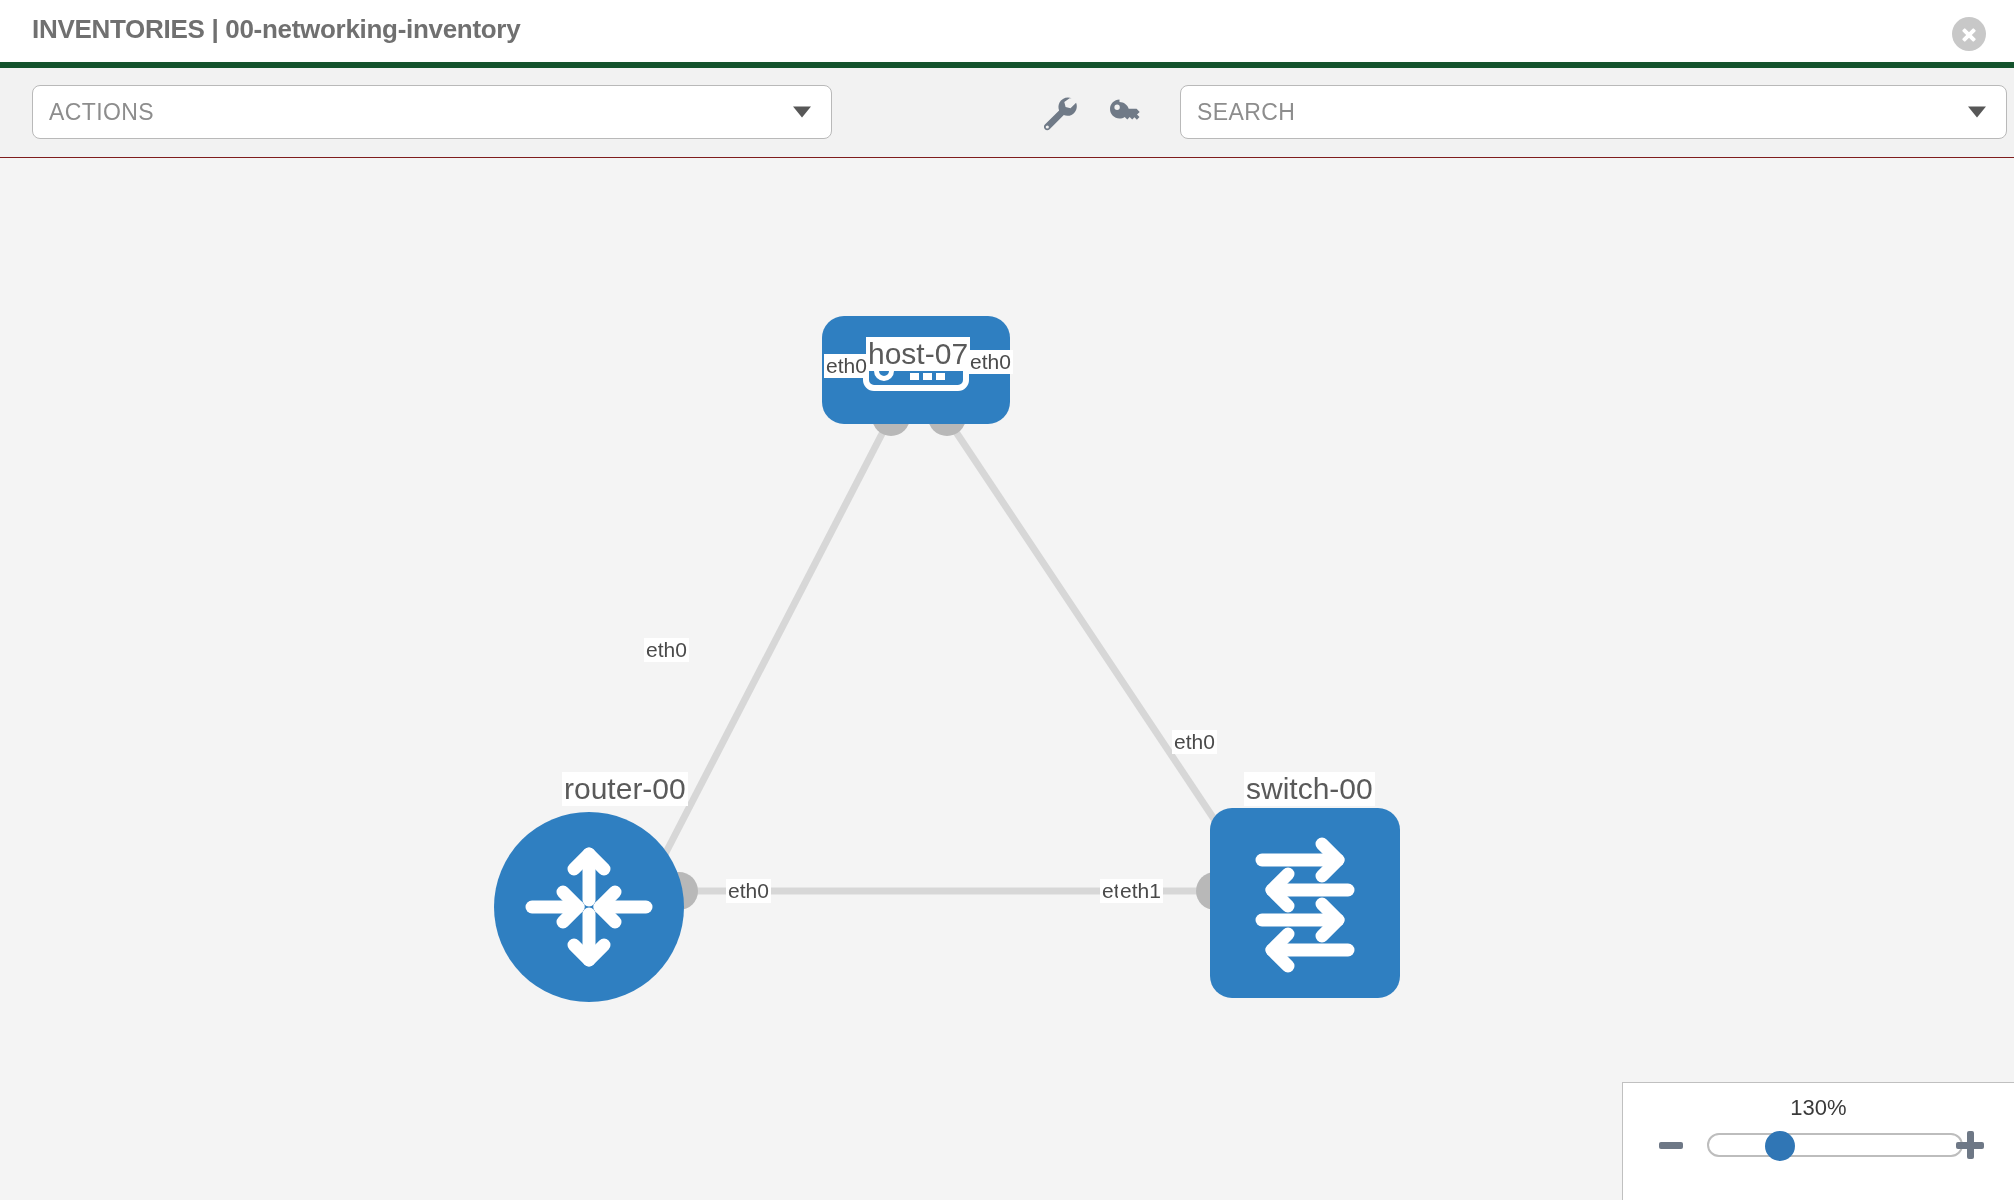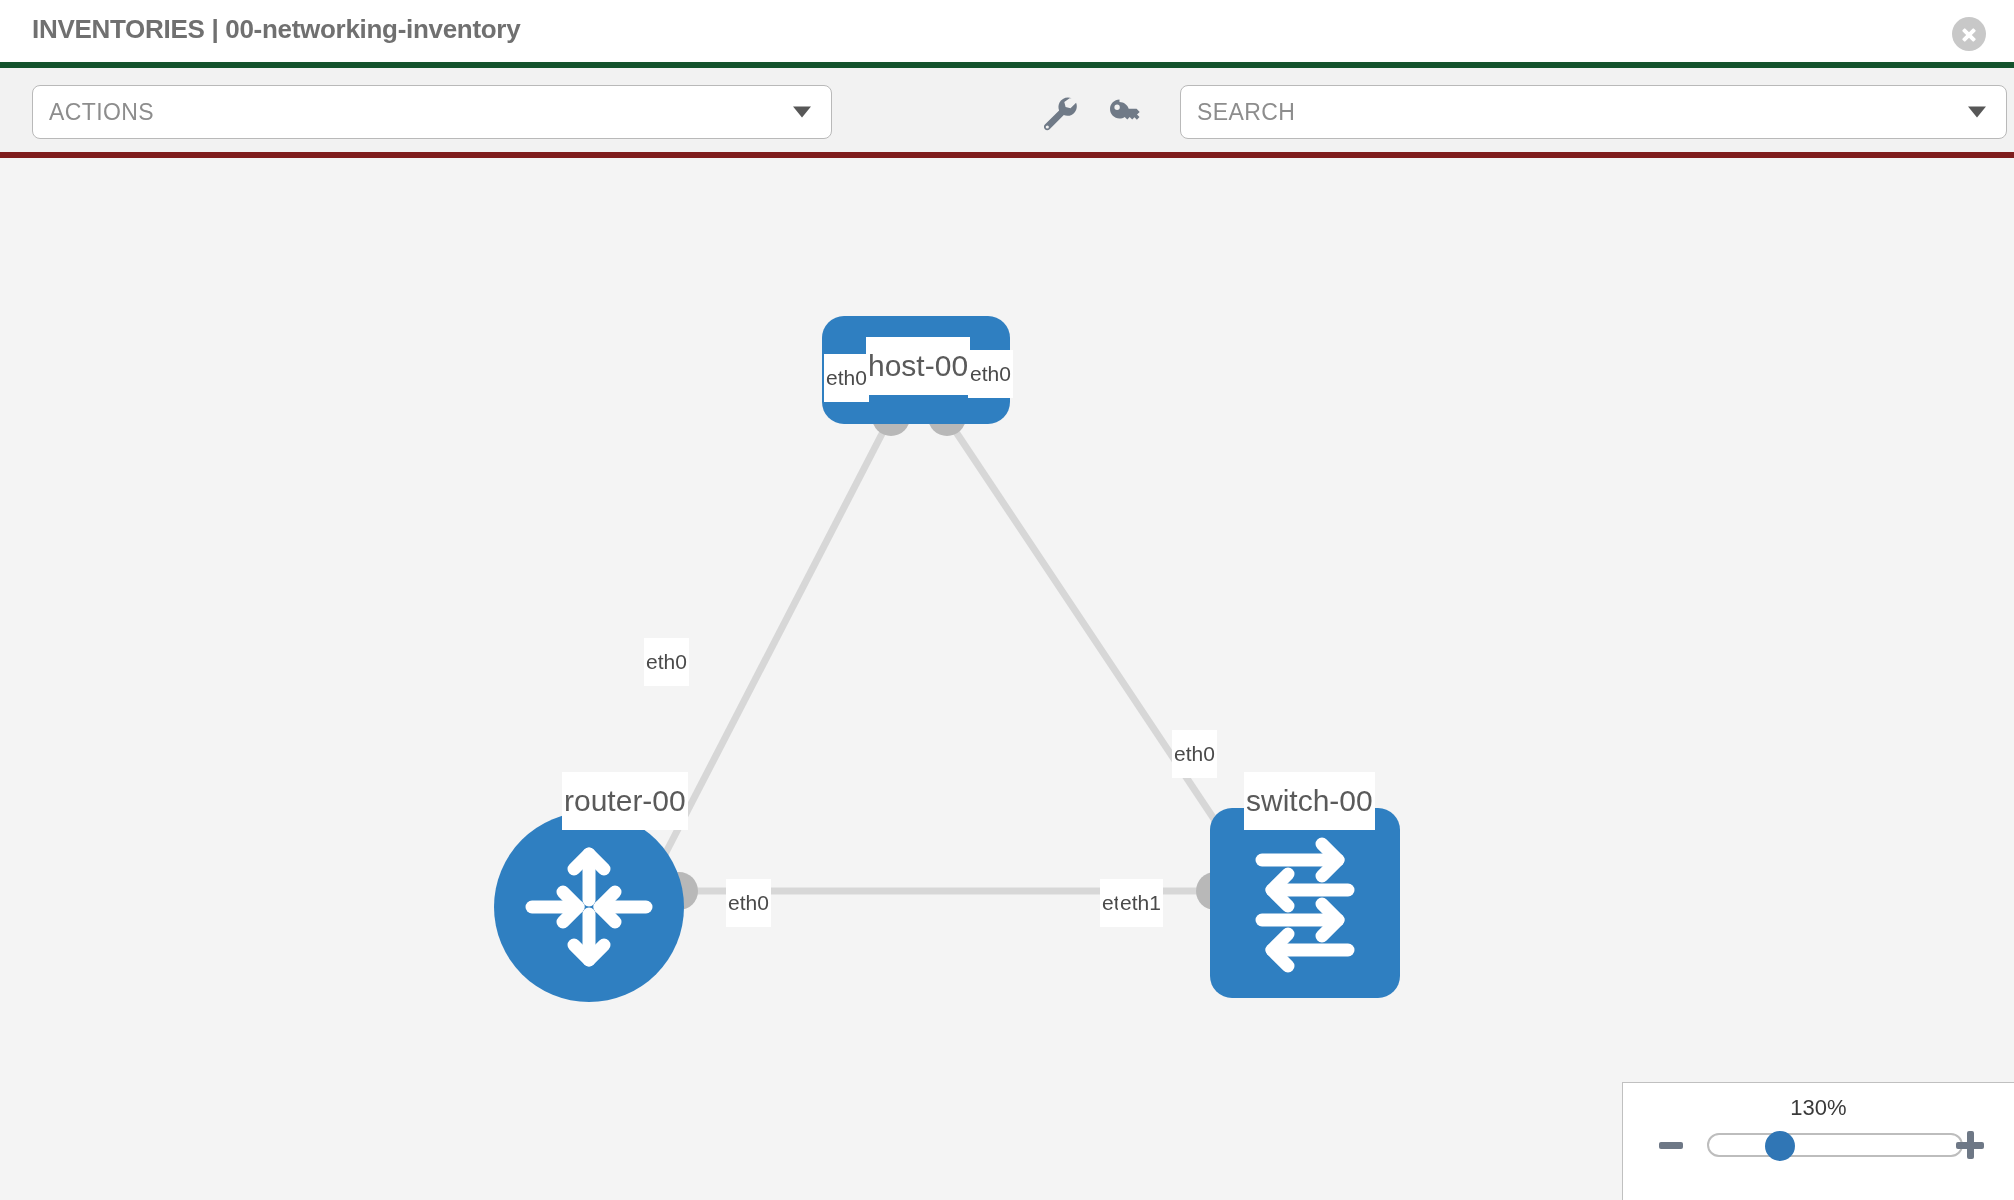--- a/index.html
+++ b/index.html
@@ -59,21 +59,21 @@
   .close-icon::before { transform: rotate(45deg); }
   .close-icon::after  { transform: rotate(-45deg); }
 
   
   .toolbar {
     position: absolute;
     left: 0; top: 68px;
     width: 2014px;
     height: 90px;
     background: #f2f2f2;
-    border-bottom: 6px solid #7f1d1d;
+    border-bottom: 1px solid #7f1d1d;
     box-sizing: border-box;
     padding-left: 31px;
   }
   .select-box {
     position: absolute;
     background: #ffffff;
     border: 1px solid #b9b9b9;
     border-radius: 8px;
     box-sizing: border-box;
     cursor: pointer;
@@ -159,21 +159,21 @@
   }
   .node svg { display: block; width: 100%; height: 100%; }
 
   
   .lbl {
     position: absolute;
     background: #ffffff;
     color: #555555;
     white-space: nowrap;
     line-height: 1.12;
-    padding: 12px 2px;
+    padding: 0 2px;
   }
   .lbl-node { font-size: 30px; color: #5a5a5a; }
   .lbl-if   { font-size: 21px; color: #4a4a4a; }
 
   
   .zoom-panel {
     position: absolute;
     left: 1622px;
     top: 1082px;
     width: 392px;
@@ -336,21 +336,21 @@
 
         <line x1="52" y1="112" x2="128" y2="112"></line>
         <polyline points="112,96 128,112 112,128"></polyline>
 
         <line x1="138" y1="142" x2="62" y2="142"></line>
         <polyline points="78,126 62,142 78,158"></polyline>
       </g>
     </svg>
   </div>
 
-  <div class="lbl lbl-node" style="left:866px; top:179px;">host-00</div>
+  <div class="lbl lbl-node" style="left:866px; top:179px;">host-07</div>
   <div class="lbl lbl-node" style="left:528px; top:614px;margin-left:34px;">router-00</div>
   <div class="lbl lbl-node" style="left:1244px; top:614px;">switch-00</div>
 
   <div class="lbl lbl-if" style="left:824px; top:196px;">eth0</div>
   <div class="lbl lbl-if" style="left:968px; top:192px;">eth0</div>
   <div class="lbl lbl-if" style="left:644px; top:480px;">eth0</div>
   <div class="lbl lbl-if" style="left:1172px; top:572px;">eth0</div>
   <div class="lbl lbl-if" style="left:726px; top:721px;">eth0</div>
   <div class="lbl lbl-if" style="left:1100px; top:721px;">eth0</div>
   <div class="lbl lbl-if" style="left:1118px; top:721px;">eth1</div>

